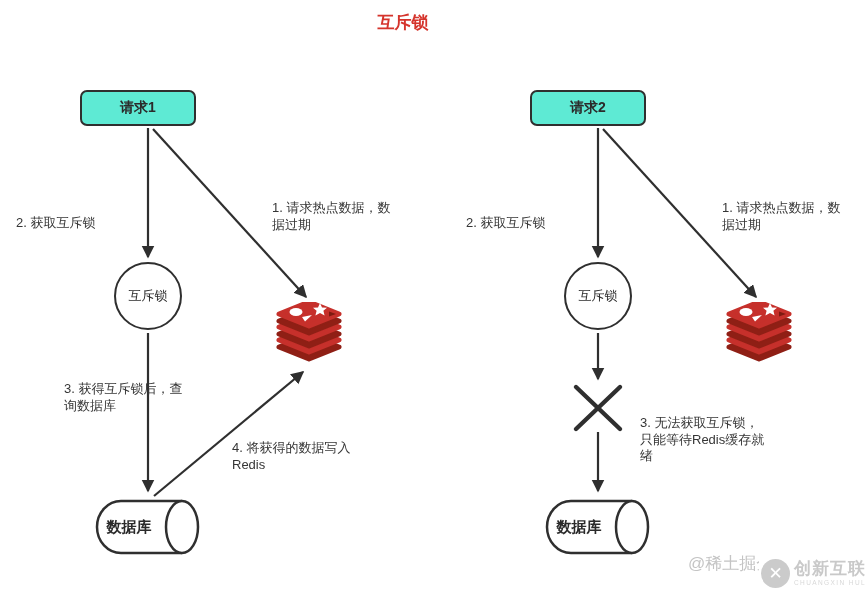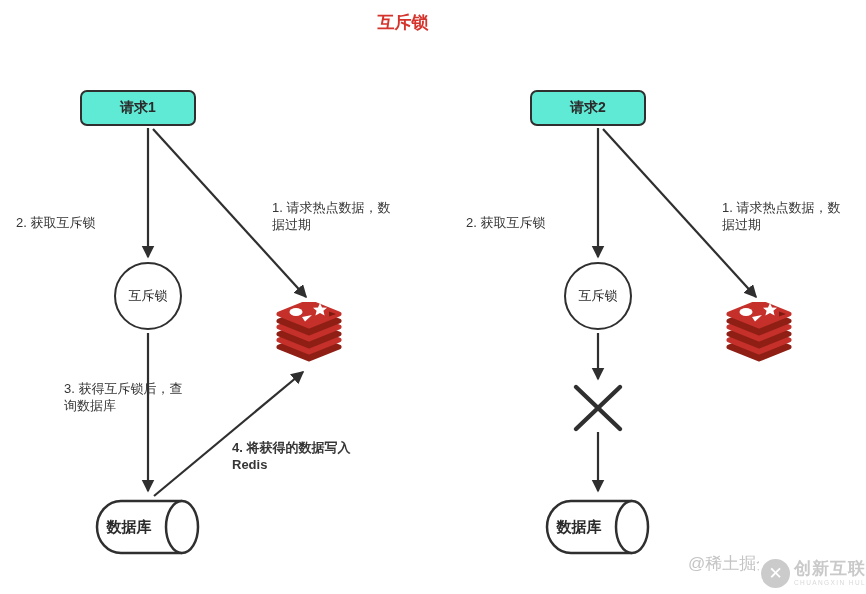--- a/index.html
+++ b/index.html
@@ -29,21 +29,21 @@
   }
   .circle.c-left{left:114px;top:262px;}
   .circle.c-right{left:564px;top:262px;}
   .step{
     position:absolute;font-size:13px;font-weight:500;color:#363636;line-height:1.28;
   }
   .step.center{}
   .s2-left{left:16px;top:215px;white-space:nowrap;}
   .s1-left{left:272px;top:200px;width:126px;}
   .s3-left{left:16px;top:381px;width:128px;margin-left:48px;}
-  .s4-left{left:232px;top:440px;width:134px;font-weight:bold;}
+  .s4-left{left:232px;top:440px;width:134px;}
   .s2-right{left:466px;top:215px;white-space:nowrap;}
   .s1-right{left:722px;top:200px;width:126px;}
   .s3-right{left:640px;top:415px;width:126px;}
   .db{position:absolute;width:108px;height:58px;}
   .db.db-left{left:94px;top:498px;}
   .db.db-right{left:544px;top:498px;}
   .db .db-label{
     position:absolute;left:0;top:0;width:70px;height:100%;
     display:flex;align-items:center;justify-content:center;
     font-size:15px;font-weight:bold;color:#2b2b2b;
@@ -164,20 +164,21 @@
       </g>
     </svg>
   </div>
 
   <div class="step s2-left">2. 获取互斥锁</div>
   <div class="step center s1-left">1. 请求热点数据，数据过期</div>
   <div class="step center s3-left">3. 获得互斥锁后，查询数据库</div>
   <div class="step center s4-left">4. 将获得的数据写入Redis</div>
   <div class="step s2-right">2. 获取互斥锁</div>
   <div class="step center s1-right">1. 请求热点数据，数据过期</div>
+  <div class="step center s3-right">3. 无法获取互斥锁，只能等待Redis缓存就绪</div>
 
   <div class="watermark-handle">@稀土掘金</div>
   <div class="watermark-logo">
     <div class="logo-mark">
       <span>✕</span>
     </div>
     <div class="logo-text">
       <span class="logo-brand">创新互联</span>
       <span class="logo-sub">CHUANGXIN HULIAN</span>
     </div>

